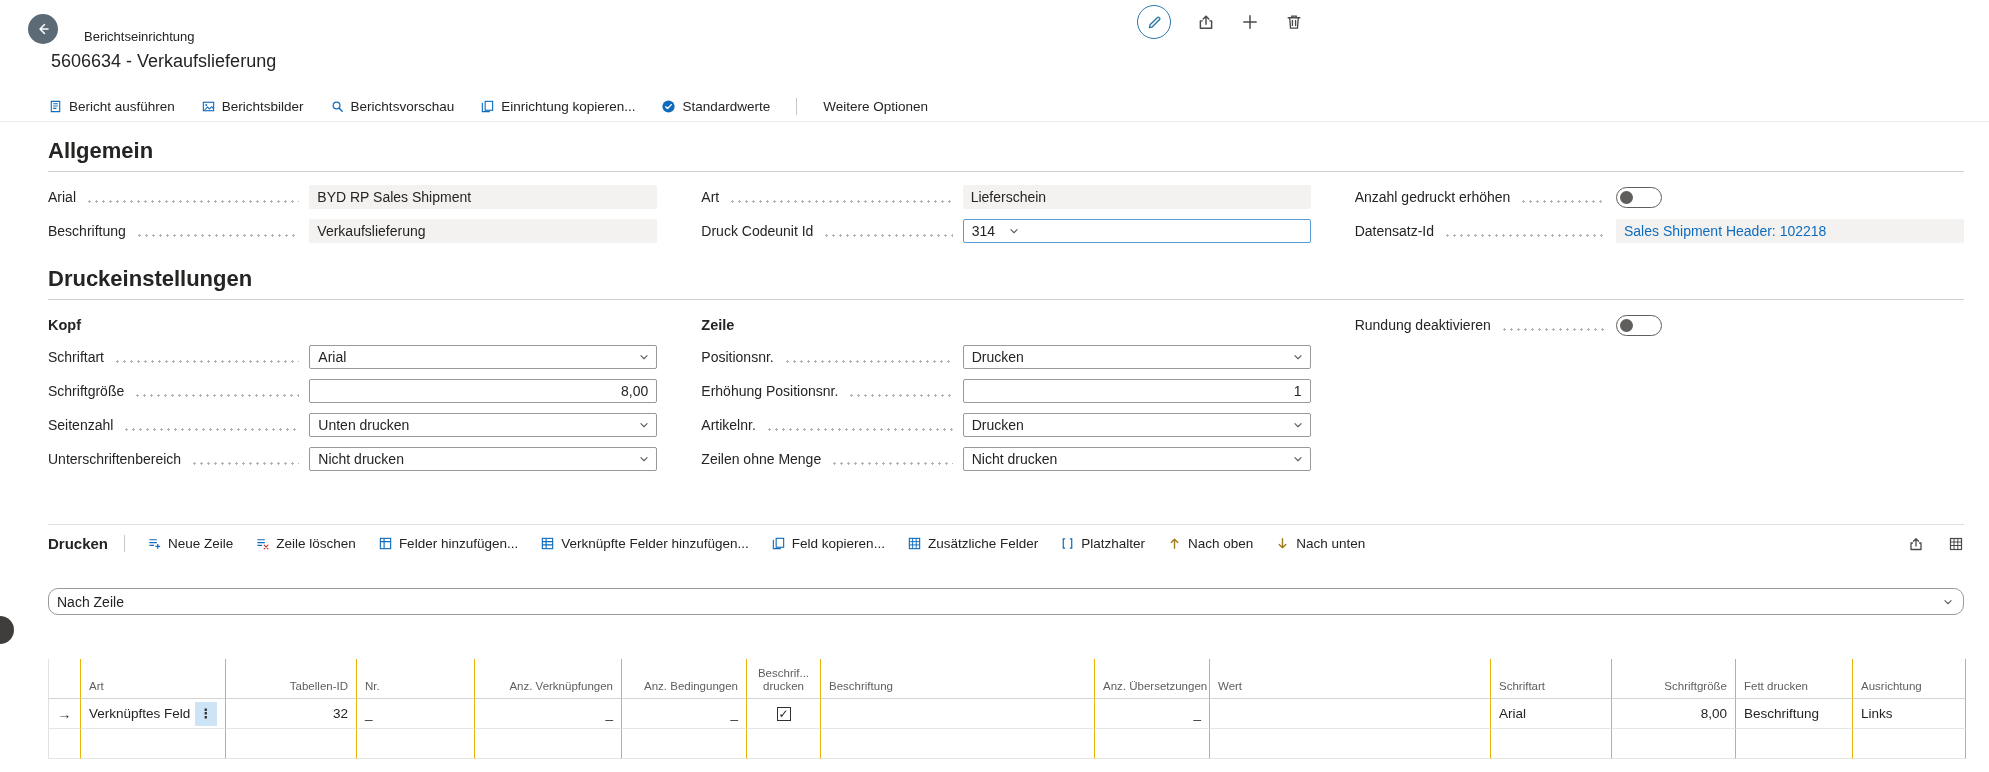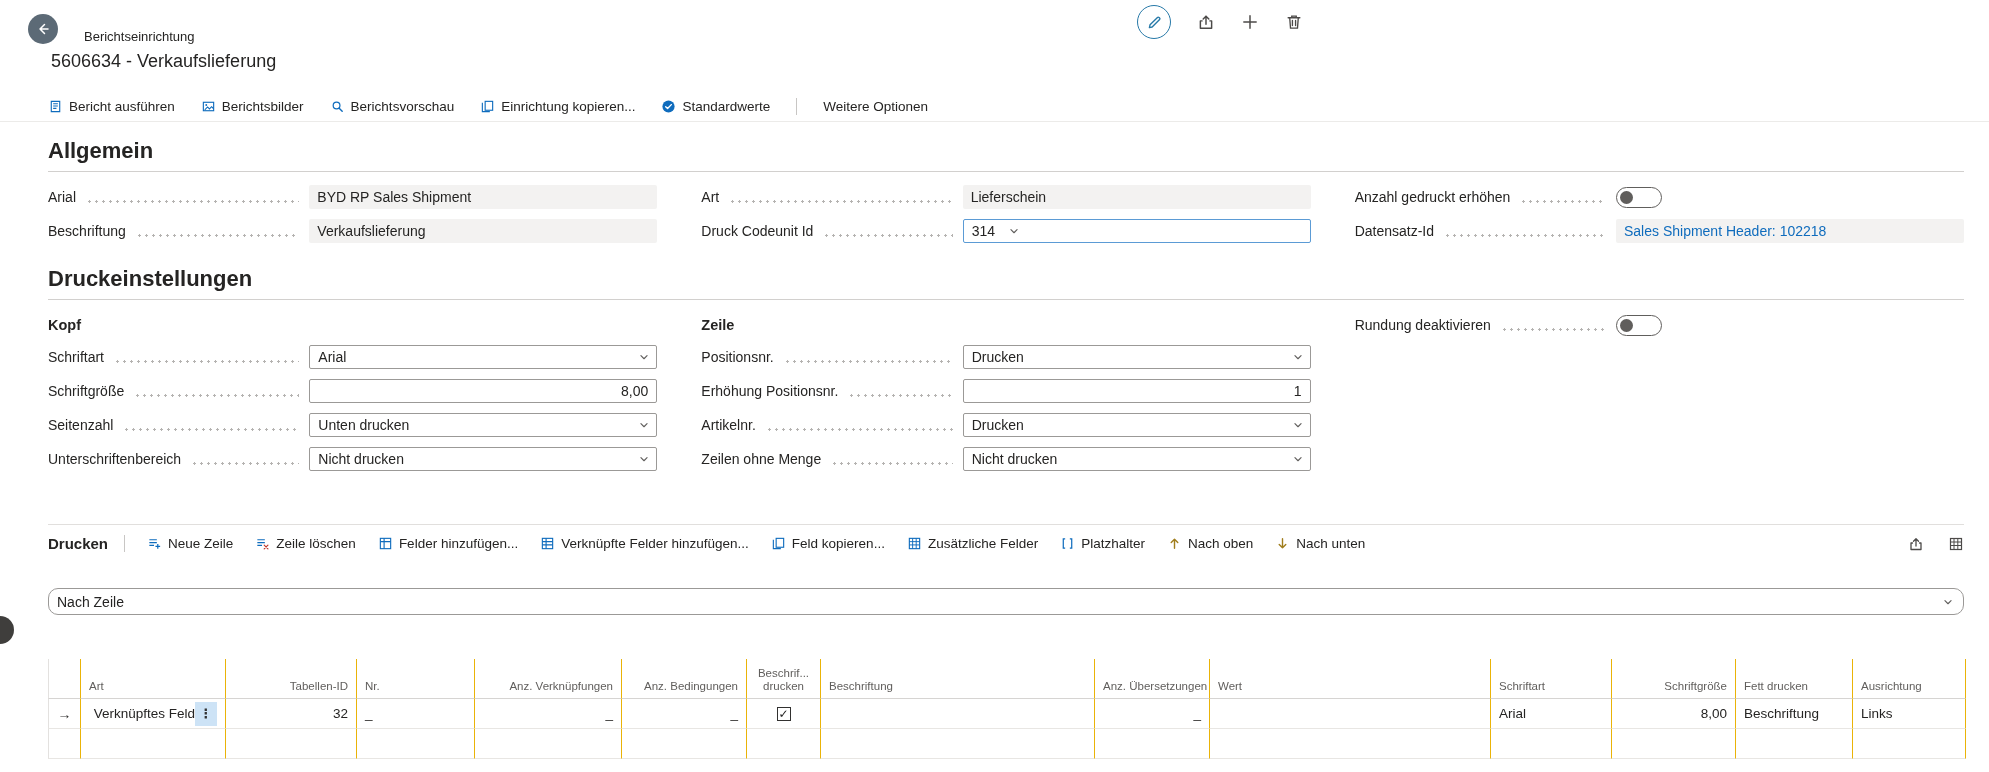--- a/index.html
+++ b/index.html
@@ -78,21 +78,21 @@
   table.grid { margin-top:44px; width:1918px; table-layout:fixed; border-collapse:separate; border-spacing:0; }
   table.grid th, table.grid td { border-right:1px solid #eab308; overflow:hidden; white-space:nowrap; }
   table.grid th:first-child, table.grid td:first-child { border-left:1px solid #e3e1df; }
   table.grid th { height:40px; vertical-align:bottom; padding:0 8px 5px 8px; font-size:11.5px; font-weight:400;
     color:#605e5c; text-align:left; border-bottom:1px solid #d6d4d2; line-height:1.15; }
   table.grid th.r { text-align:right; }
   table.grid th.c { text-align:center; white-space:normal; }
   table.grid td { height:30px; padding:0 8px; font-size:13.5px; vertical-align:middle; border-bottom:1px solid #e8e6e3; }
   table.grid td.r { text-align:right; }
   table.grid td.c { text-align:center; }
-  .cellflex { display:flex; align-items:center; justify-content:flex-end; }
+  .cellflex { display:flex; align-items:center; justify-content:space-between; }
   .row-arrow { font-size:14px; color:#323130; }
   .dots-btn { width:22px; height:24px; background:#cde3f6; color:#333; display:flex; align-items:center;
     justify-content:center; font-weight:700; font-size:13px; cursor:pointer; }
   .cb { width:14px; height:14px; border:1.5px solid #323130; background:#fff; display:inline-flex;
     align-items:center; justify-content:center; cursor:pointer; }
   .cb.checked::after { content:"✓"; font-size:12px; font-weight:700; color:#1b1a19; margin-top:-1px; }
 
   .flyout-handle { position:absolute; left:-14px; top:616px; width:28px; height:28px; border-radius:50%;
     background:#3f3e3c; cursor:pointer; }
 </style>

